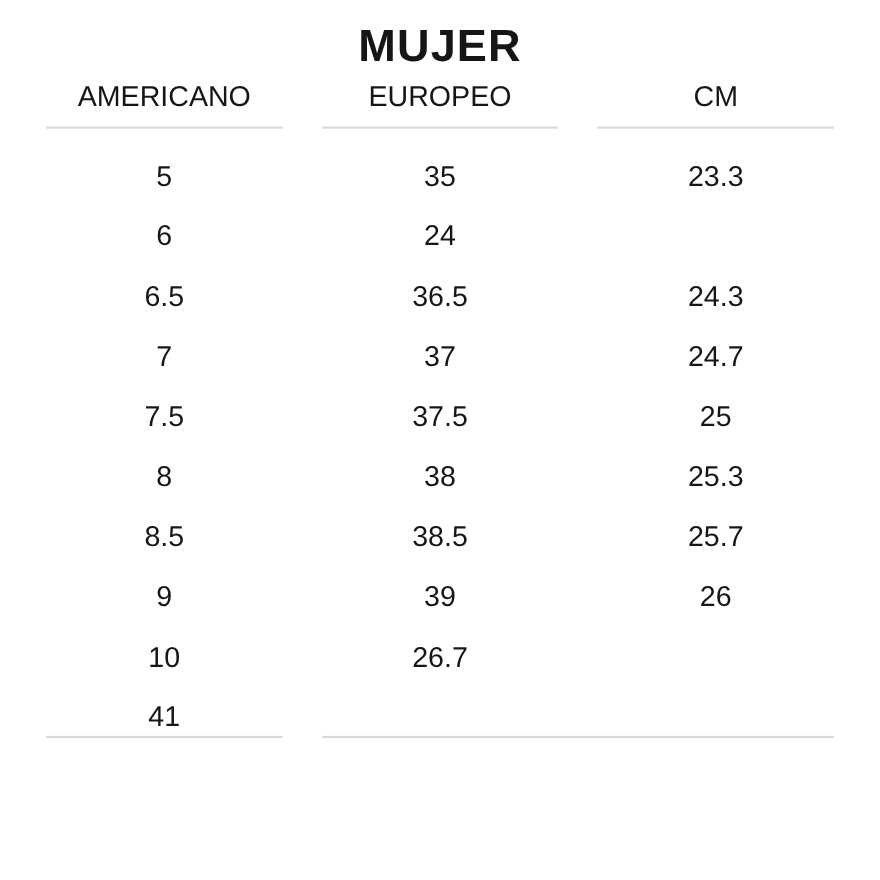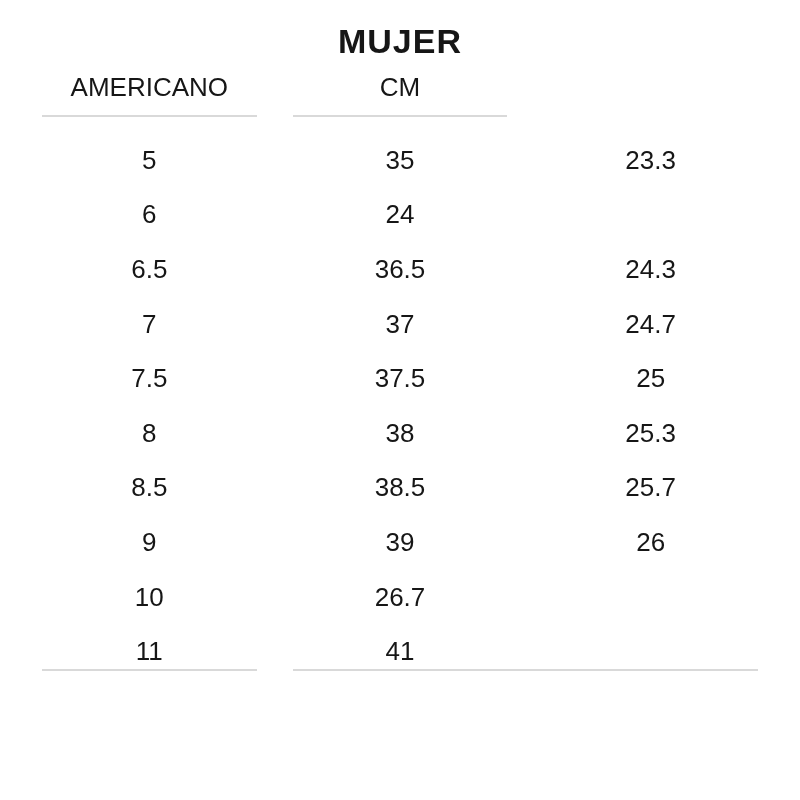--- a/index.html
+++ b/index.html
@@ -14,21 +14,21 @@
     font-family: "Liberation Sans", "DejaVu Sans", sans-serif;
     color: #161616;
     -webkit-font-smoothing: antialiased;
   }
   .chart {
     margin: 0 42px;
   }
   .title {
     margin: 20px 0 0 0;
     text-align: center;
-    font-size: 34px;
+    font-size: 41px;
     font-weight: 700;
     line-height: 42px;
     letter-spacing: 1px;
   }
   .grid-row {
     display: grid;
     grid-template-columns: 1fr 1fr 1fr;
     column-gap: 36px;
   }
   .header-row {
@@ -65,20 +65,21 @@
 </style>
 </head>
 <body>
 
 <div class="chart">
 
   <h1 class="title">MUJER</h1>
 
   <div class="grid-row header-row">
     <div class="header-cell">AMERICANO</div>
+    <div class="header-cell">EUROPEO</div>
     <div class="header-cell">CM</div>
   </div>
 
   <div class="tbody">
   <div class="grid-row body-row">
     <div class="cell">5</div>
     <div class="cell">35</div>
     <div class="cell">23.3</div>
   </div>
 
@@ -123,21 +124,20 @@
     <div class="cell">39</div>
     <div class="cell">26</div>
   </div>
 
   <div class="grid-row body-row">
     <div class="cell">10</div>
     <div class="cell">26.7</div>
   </div>
 
   <div class="grid-row body-row">
-    <div class="cell">11</div>
     <div class="cell">41</div>
   </div>
 </div>
 
   <div class="grid-row bottom-rules">
     <div class="rule rule-col1"></div>
     <div class="rule rule-col23"></div>
   </div>
 
 </div>

